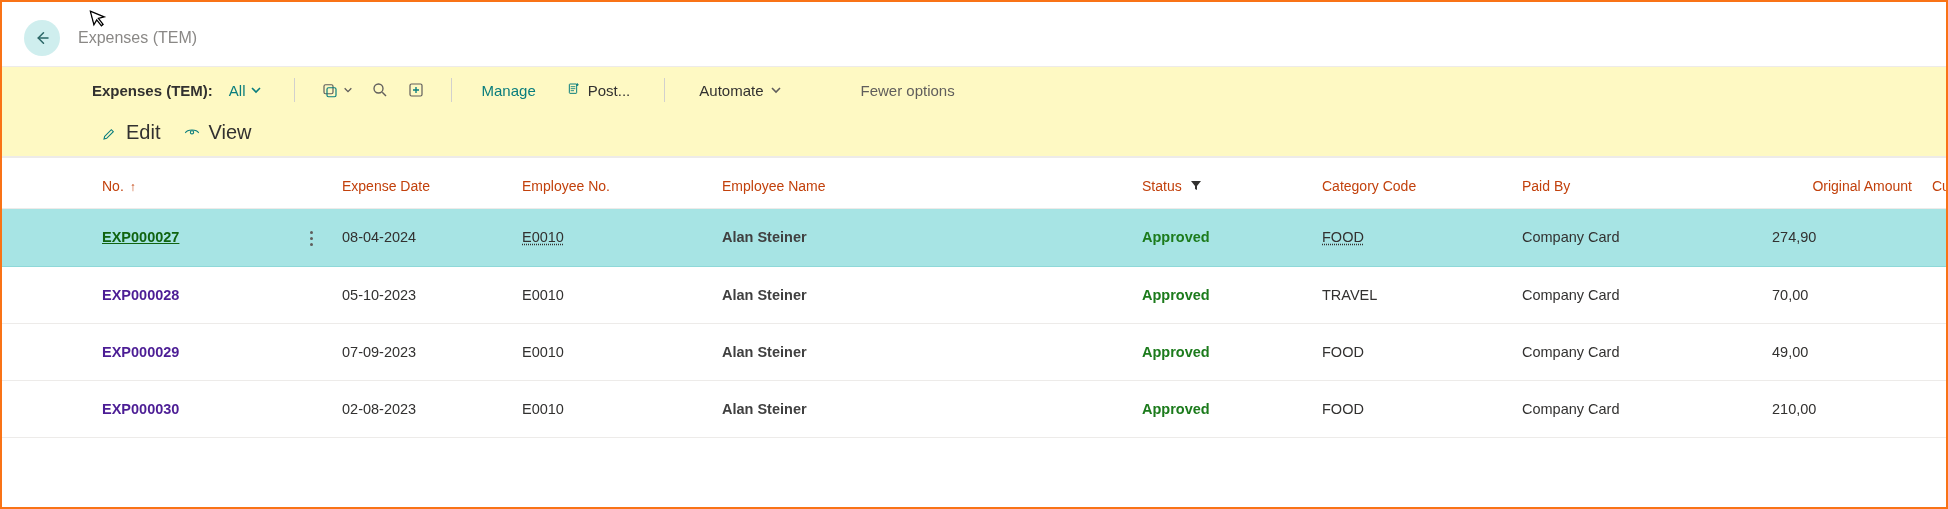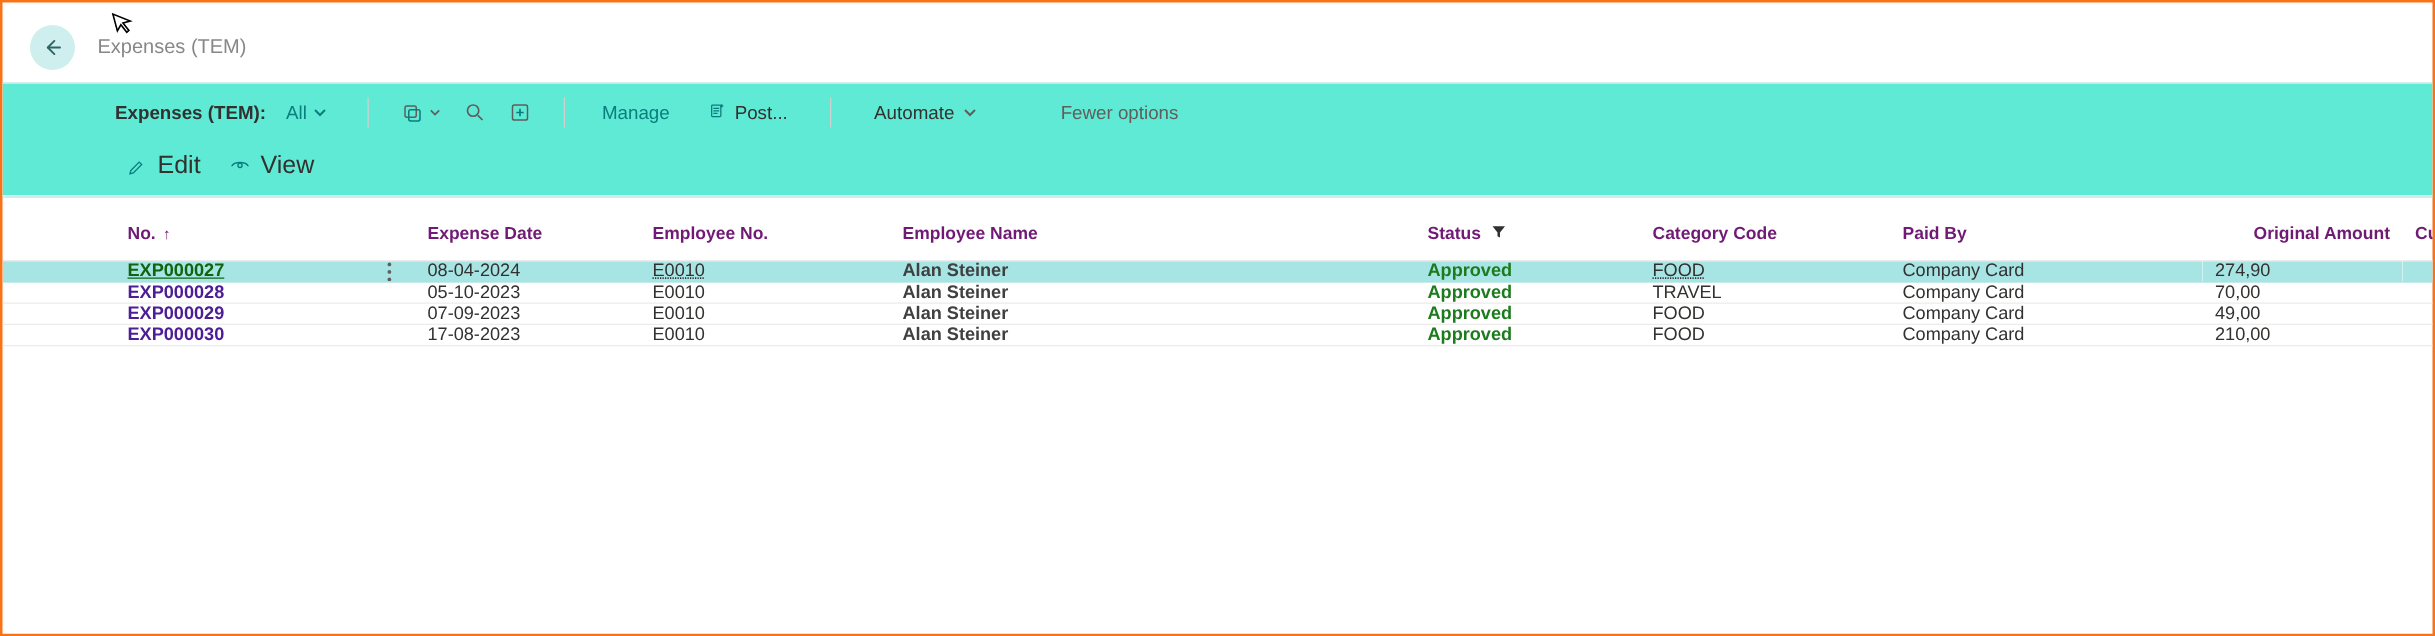--- a/index.html
+++ b/index.html
@@ -42,21 +42,21 @@
     cursor: pointer;
   }
   .back-circle svg { width: 18px; height: 18px; stroke: #2a6666; }
   .title-text {
     font-size: 16px;
     color: #8a8886;
     margin-left: 6px;
   }
   
   .toolbar-wrap {
-    background: #5eead4;
+    background: #fef9c3;
     border-top: 1px solid #edebe9;
     border-bottom: 1px solid #edebe9;
     padding: 0;
   }
   .toolbar-row {
     display: flex;
     align-items: center;
     padding: 10px 90px 10px 90px;
     gap: 6px;
     font-size: 15px;
@@ -85,21 +85,21 @@
   }
   .tb-item {
     display: inline-flex; align-items: center; gap: 6px;
     cursor: pointer;
     padding: 4px 6px;
     margin: 0 8px;
     color: #323130;
   }
   .tb-item svg { width: 16px; height: 16px; stroke: #0a7d7d; fill: none; }
   .tb-automate svg.chev { width: 12px; height: 12px; stroke: #605e5c; }
-  .tb-fewer { color: #605e5c; cursor: pointer; margin-left: 2px; padding-left: 45px; }
+  .tb-fewer { color: #605e5c; cursor: pointer; margin-left: 14px; padding-left: 45px; }
 
   .subtoolbar-row {
     display: flex;
     align-items: center;
     gap: 24px;
     padding: 8px 90px 12px 100px;
     border-bottom: 1px solid #edebe9;
   }
   .sub-item {
     display: inline-flex; align-items: center; gap: 8px;
@@ -113,31 +113,31 @@
     padding: 0 0 0 0;
     width: 100%;
   }
   table {
     border-collapse: collapse;
     width: 100%;
     table-layout: fixed;
   }
   thead th {
     text-align: left;
-    font-weight: 700;
-    color: #701a75;
+    font-weight: 400;
+    color: #c2410c;
     font-size: 14px;
     padding: 20px 10px 14px 10px;
     border-bottom: 1px solid #edebe9;
     white-space: nowrap;
   }
   thead th .sort-ind { margin-left: 2px; font-size: 12px; }
   thead th .filter-ind { margin-left: 4px; font-size: 12px; }
   tbody td {
-    padding: 0 10px;
+    padding: 20px 10px;
     border-bottom: 1px solid #edebe9;
     font-size: 14.5px;
     white-space: nowrap;
     overflow: hidden;
   }
   tbody tr.selected { background: #a7e4e4; }
   tbody tr.selected td { border-bottom-color: #8ed8d8; }
   .col-no a {
     color: #4c1d95; font-weight: 600; text-decoration: none; cursor: pointer;
   }
@@ -350,21 +350,21 @@
             <td class="status-appr">Approved</td>
             <td class="cat">FOOD</td>
             <td>Company Card</td>
             <td class="amount">49,00</td>
             <td></td>
           </tr>
           <tr>
             <td></td>
             <td class="col-no"><a>EXP000030</a></td>
             <td></td>
-            <td>17-08-2023</td>
+            <td>02-08-2023</td>
             <td class="emp-no">E0010</td>
             <td class="emp-name">Alan Steiner</td>
             <td class="status-appr">Approved</td>
             <td class="cat">FOOD</td>
             <td>Company Card</td>
             <td class="amount">210,00</td>
             <td></td>
           </tr>
         </tbody>
     </table>

